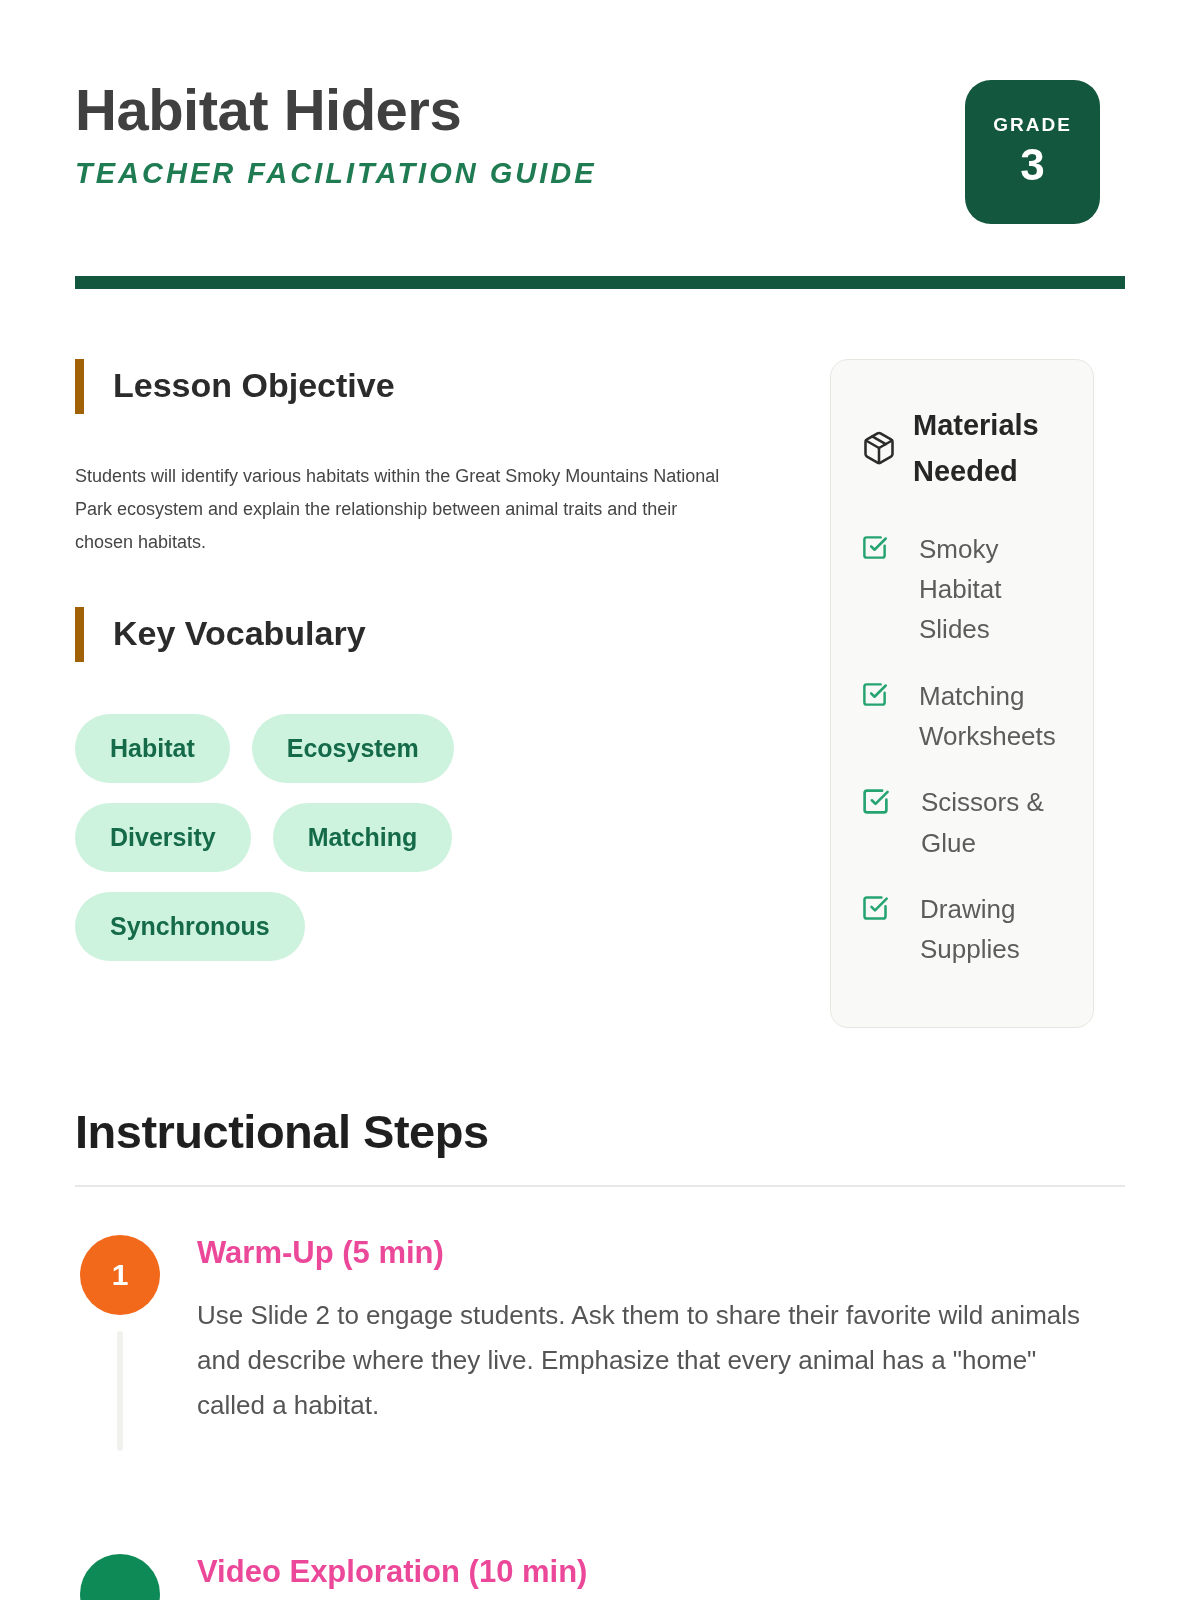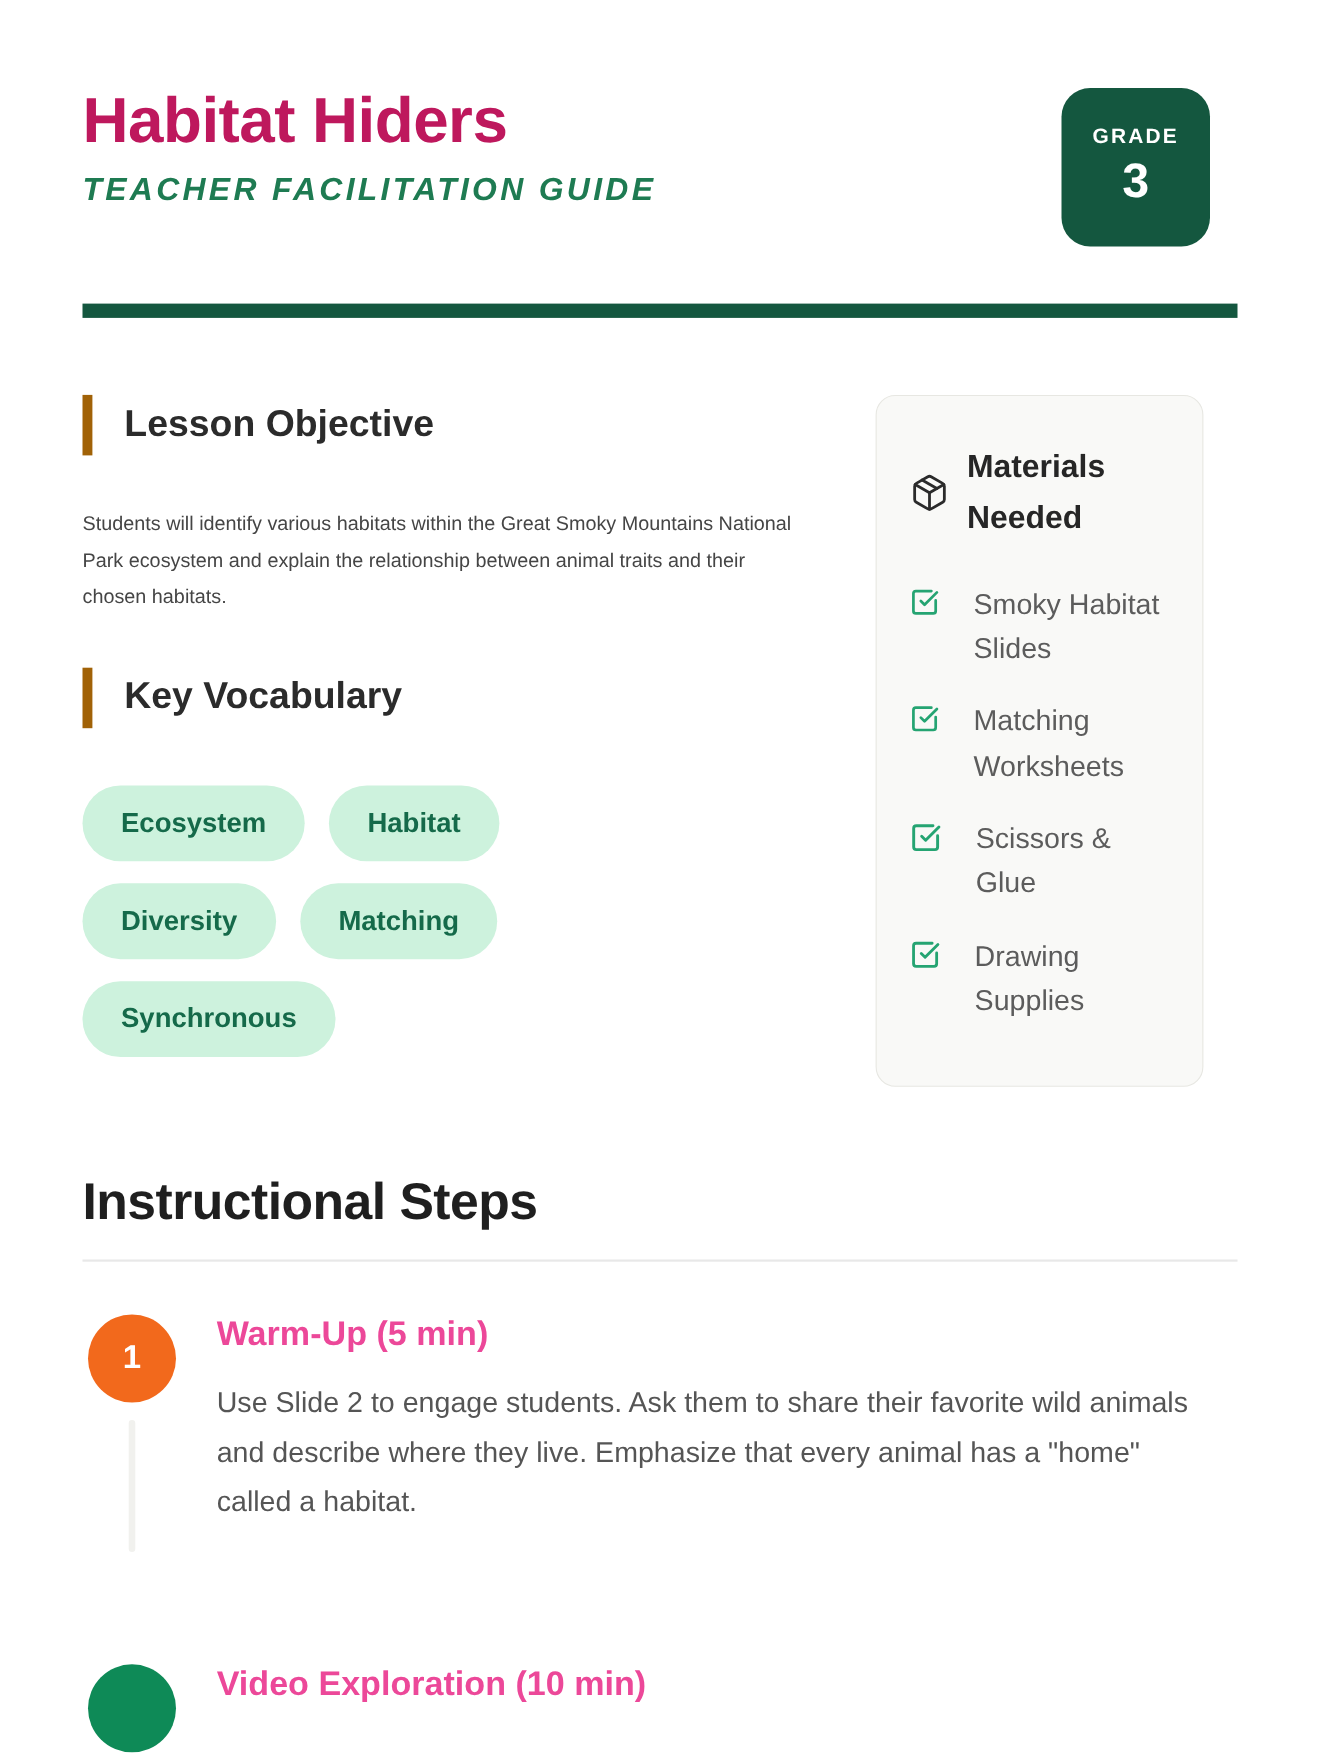--- a/index.html
+++ b/index.html
@@ -4,21 +4,21 @@
 <style>
   html,body{margin:0;padding:0;}
   body{
     width:1200px;height:1600px;overflow:hidden;background:#ffffff;
     font-family:"Liberation Sans", sans-serif;color:#333;
     -webkit-font-smoothing:antialiased;
   }
   .page{padding:0 75px;}
   
   header{display:flex;justify-content:space-between;align-items:flex-start;padding-top:80px;}
-  h1{margin:0;font-size:58px;font-weight:800;letter-spacing:-0.5px;color:#be185d;line-height:1.05;}
+  h1{margin:0;font-size:58px;font-weight:800;letter-spacing:-0.5px;color:#404040;line-height:1.05;}
   .subtitle{margin-top:16px;font-size:29px;font-style:italic;font-weight:700;letter-spacing:3px;color:#1E7B52;}
   .grade-badge{
     width:135px;height:144px;background:#14573F;border-radius:26px;margin-right:25px;flex:0 0 auto;
     display:flex;flex-direction:column;align-items:center;justify-content:center;color:#ffffff;
   }
   .grade-label{font-size:19px;font-weight:700;letter-spacing:2px;}
   .grade-value{font-size:44px;font-weight:700;margin-top:4px;}
   .rule{height:13px;background:#14573F;margin-top:52px;}
   
   .main{display:flex;margin-top:70px;}
@@ -29,21 +29,21 @@
   }
   .section-heading.vocab{margin-top:48px;}
   .objective{margin:46px 0 0 0;font-size:18px;line-height:1.82;color:#454545;}
   .pills{margin-top:52px;display:flex;flex-wrap:wrap;gap:20px 22px;width:560px;}
   .pill{
     background:#CDF2DD;color:#156A4A;font-size:25px;font-weight:700;
     padding:20px 35px;border-radius:999px;white-space:nowrap;
   }
   
   .card{
-    width:298px;flex:0 0 auto;margin-left:auto;margin-right:31px;box-sizing:border-box;
+    width:264px;flex:0 0 auto;margin-left:auto;margin-right:31px;box-sizing:border-box;
     background:#F9F9F7;border:1px solid #E7E7E2;border-radius:18px;
     padding:42px 30px 58px 30px;align-self:flex-start;
   }
   .card-header{display:flex;align-items:center;gap:16px;}
   .card-header h3{margin:0;font-size:29px;font-weight:700;color:#262626;line-height:1.6;}
   .pkg-icon{flex:0 0 auto;}
   .materials-list{list-style:none;margin:34px 0 0 0;padding:0;}
   .material-item{display:flex;align-items:flex-start;gap:31px;margin-bottom:26px;}
   .material-item:last-child{margin-bottom:0;}
   .material-item .chk{flex:0 0 auto;margin-top:5px;}
@@ -84,22 +84,22 @@
 
   <div class="rule"></div>
 
   <div class="main">
     <div class="left">
       <h2 class="section-heading">Lesson Objective</h2>
       <p class="objective">Students will identify various habitats within the Great Smoky Mountains National Park ecosystem and explain the relationship between animal traits and their chosen habitats.</p>
 
       <h2 class="section-heading vocab">Key Vocabulary</h2>
       <div class="pills">
+        <span class="pill">Habitat</span>
         <span class="pill">Ecosystem</span>
-        <span class="pill">Habitat</span>
         <span class="pill">Diversity</span>
         <span class="pill">Matching</span>
         <span class="pill">Synchronous</span>
       </div>
     </div>
 
     <aside class="card">
       <div class="card-header">
         <svg class="pkg-icon" width="36" height="36" viewBox="0 0 24 24" fill="none" stroke="#2B2B2B" stroke-width="1.7" stroke-linecap="round" stroke-linejoin="round">
           <path d="m7.5 4.27 9 5.15"></path>

